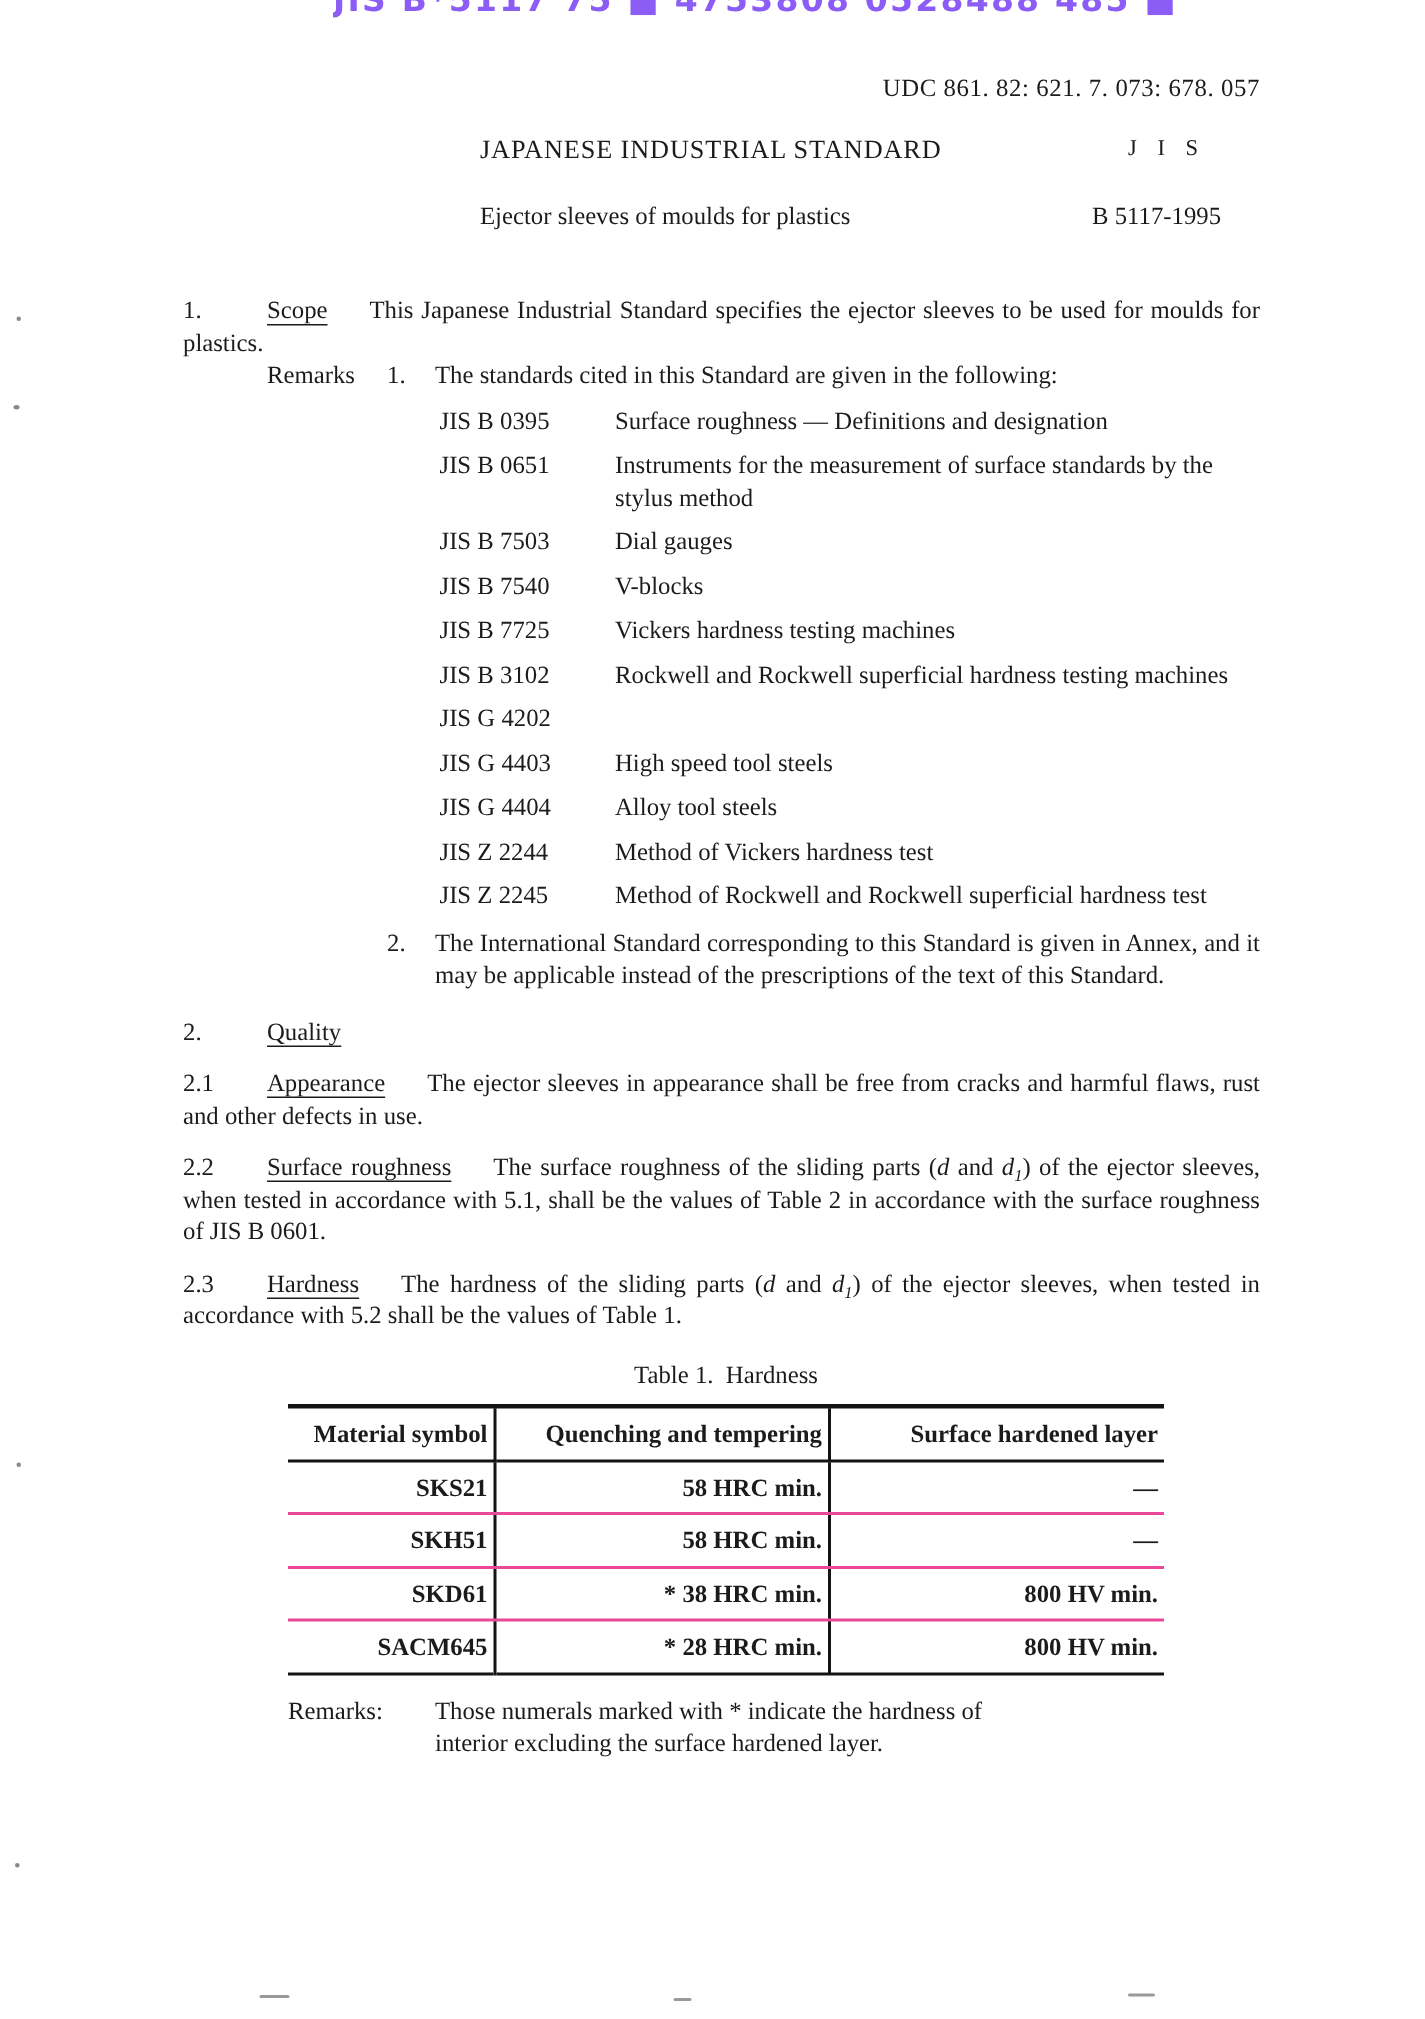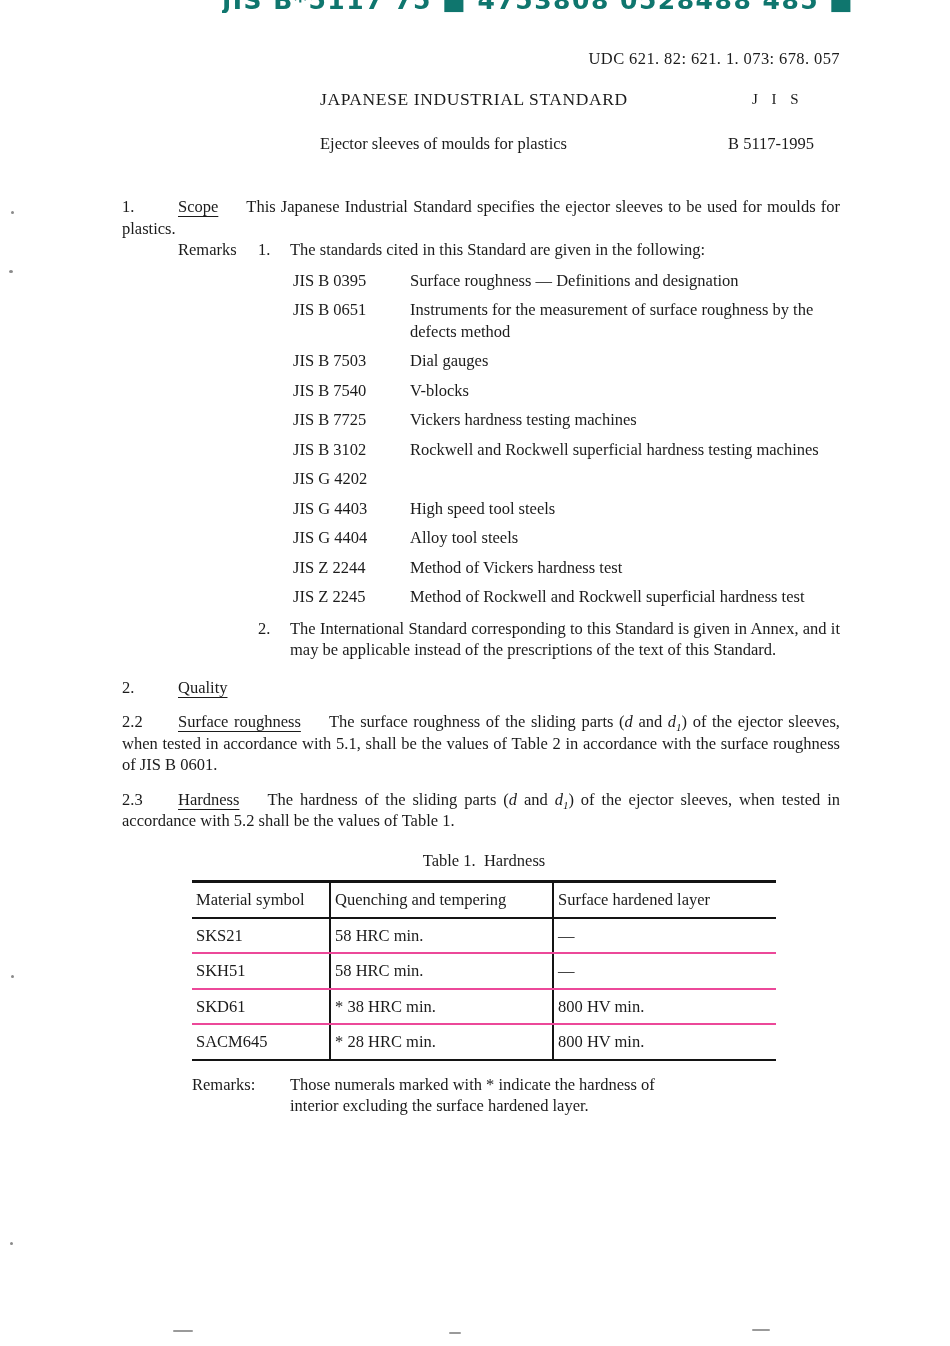--- a/index.html
+++ b/index.html
@@ -6,22 +6,22 @@
   html, body { background:#ffffff; }
   .page {
     position:relative; width:950px; height:1346px; background:#ffffff;
     color:#1b1b1b; overflow:hidden;
     font-family:"Liberation Serif","DejaVu Serif",serif;
     font-size:16.5px; line-height:21.5px;
   }
   
   .scan-strip {
     position:absolute; left:222px; top:0; height:13px; overflow:hidden;
-    font-family:"DejaVu Sans",sans-serif; font-weight:bold; font-size:25px;
-    letter-spacing:1.5px; white-space:pre; color:#0f766e;
+    font-family:"DejaVu Sans",sans-serif; font-weight:bold; font-size:22px;
+    letter-spacing:1.5px; white-space:pre; color:#8b5cf6;
   }
   .scan-strip span { display:block; line-height:20px; transform:translateY(-9px); }
 
   .udc { position:absolute; top:48px; right:110px; letter-spacing:0.4px; }
   .hdr-standard { position:absolute; top:89px; left:320px; font-size:17.5px; letter-spacing:0.6px; }
   .hdr-org { position:absolute; top:89px; left:752px; font-size:15px; letter-spacing:5px; white-space:pre; }
   .doc-title { position:absolute; top:133px; left:320px; }
   .doc-number { position:absolute; top:133px; left:728px; }
 
   .body { position:absolute; top:196px; left:122px; width:718px; }
@@ -50,21 +50,21 @@
   .cite-desc { flex:1; }
 
   .item2 { margin-left:80px; display:flex; margin-top:3px; }
 
   .tcaption { width:584px; margin-left:70px; text-align:center; margin-top:18px; margin-bottom:9px; white-space:pre; }
   table.hardness {
     border-collapse:collapse; margin-left:70px; width:584px; table-layout:fixed;
     border-top:3px solid #141414; border-bottom:2.5px solid #141414;
   }
   table.hardness th, table.hardness td {
-    text-align:left; font-weight:normal; font-size:16.5px; padding:6px 4px;
+    text-align:right; font-weight:bold; font-size:16.5px; padding:6px 4px;
   }
   table.hardness thead th { border-bottom:2px solid #141414; height:36px; }
   table.hardness tbody td { border-bottom:2px solid #ec4899; height:34px; }
   table.hardness tbody tr:last-child td { border-bottom:none; }
   table.hardness th:nth-child(1), table.hardness td:nth-child(1),
   table.hardness th:nth-child(2), table.hardness td:nth-child(2) { border-right:2px solid #141414; }
 
   .table-remarks { display:flex; margin-left:70px; margin-top:13px; }
   .table-remarks .lbl { width:98px; flex-shrink:0; }
   .table-remarks .txt { width:402px; }
@@ -72,21 +72,21 @@
   .artifact { position:absolute; background:#8a8a8a; border-radius:50%; }
   .dash { position:absolute; background:#9a9a9a; height:2px; border-radius:1px; }
 </style>
 </head>
 <body>
 
 <div class="page">
 
   <div class="scan-strip"><span>JIS B*5117 75 ■ 4753808 0528488 485 ■</span></div>
 
-  <div class="udc">UDC 621. 82: 621. 1. 073: 678. 057</div>
+  <div class="udc">UDC 861. 82: 621. 7. 073: 678. 057</div>
   <div class="hdr-standard">JAPANESE INDUSTRIAL STANDARD</div>
   <div class="hdr-org">J I S</div>
   <div class="doc-title">Ejector sleeves of moulds for plastics</div>
   <div class="doc-number">B 5117-1995</div>
 
   <div class="body">
 
     <p class="para mb14"><span class="secnum">1.</span><span class="sechead">Scope</span><span>This Japanese Industrial Standard specifies the ejector sleeves to be used for moulds for plastics.</span></p>
 
     <div class="remarks">
@@ -96,21 +96,21 @@
         <span class="remark-text">The standards cited in this Standard are given in the following:</span>
       </div>
 
       <div class="citations">
         <div class="cite-row">
             <span class="cite-code">JIS B 0395</span>
             <span class="cite-desc">Surface roughness — Definitions and designation</span>
           </div>
         <div class="cite-row">
             <span class="cite-code">JIS B 0651</span>
-            <span class="cite-desc">Instruments for the measurement of surface roughness by the defects method</span>
+            <span class="cite-desc">Instruments for the measurement of surface standards by the stylus method</span>
           </div>
         <div class="cite-row">
             <span class="cite-code">JIS B 7503</span>
             <span class="cite-desc">Dial gauges</span>
           </div>
         <div class="cite-row">
             <span class="cite-code">JIS B 7540</span>
             <span class="cite-desc">V-blocks</span>
           </div>
         <div class="cite-row">
@@ -143,20 +143,21 @@
       </div>
 
       <div class="item2">
         <span class="remark-num">2.</span>
         <span class="remark-text">The International Standard corresponding to this Standard is given in Annex, and it may be applicable instead of the prescriptions of the text of this Standard.</span>
       </div>
     </div>
 
     <p class="para mb13"><span class="secnum">2.</span><span class="sechead">Quality</span></p>
 
+    <p class="para mb13"><span class="secnum">2.1</span><span class="sechead">Appearance</span><span>The ejector sleeves in appearance shall be free from cracks and harmful flaws, rust and other defects in use.</span></p>
 
     <p class="para mb13"><span class="secnum">2.2</span><span class="sechead">Surface roughness</span><span>The surface roughness of the sliding parts (</span><span class="var">d</span><span> and </span><span class="var"><span>d</span><sub>1</sub></span><span>) of the ejector sleeves, when tested in accordance with 5.1, shall be the values of Table 2 in accordance with the surface roughness of JIS B 0601.</span></p>
 
     <p class="para mb16"><span class="secnum">2.3</span><span class="sechead">Hardness</span><span>The hardness of the sliding parts (</span><span class="var">d</span><span> and </span><span class="var"><span>d</span><sub>1</sub></span><span>) of the ejector sleeves, when tested in accordance with 5.2 shall be the values of Table 1.</span></p>
 
     <div class="tcaption">Table 1.  Hardness</div>
 
     <table class="hardness">
       <colgroup>
           <col style="width:138px">

